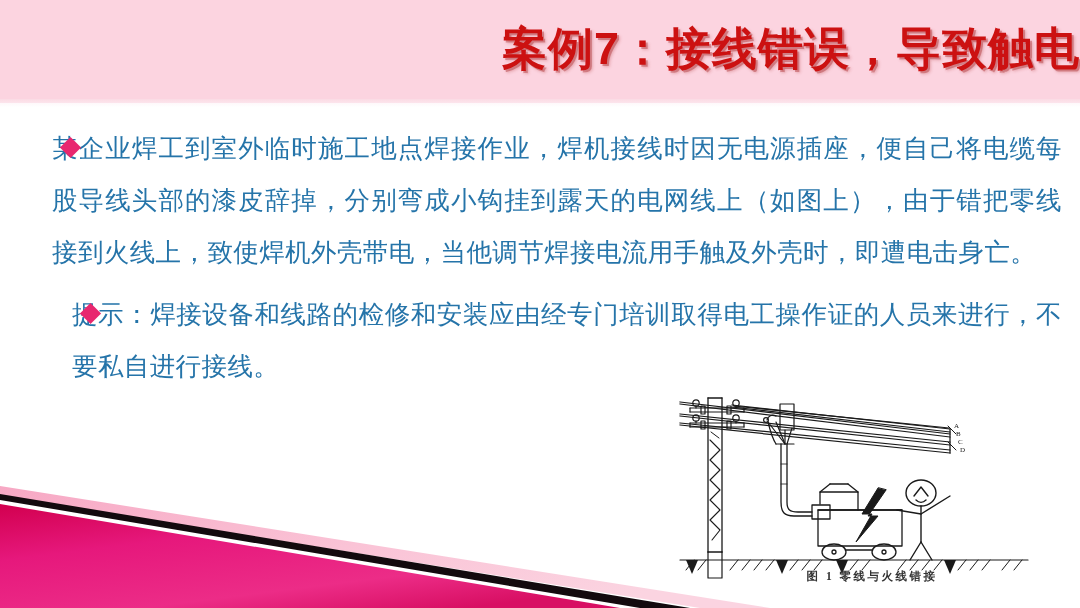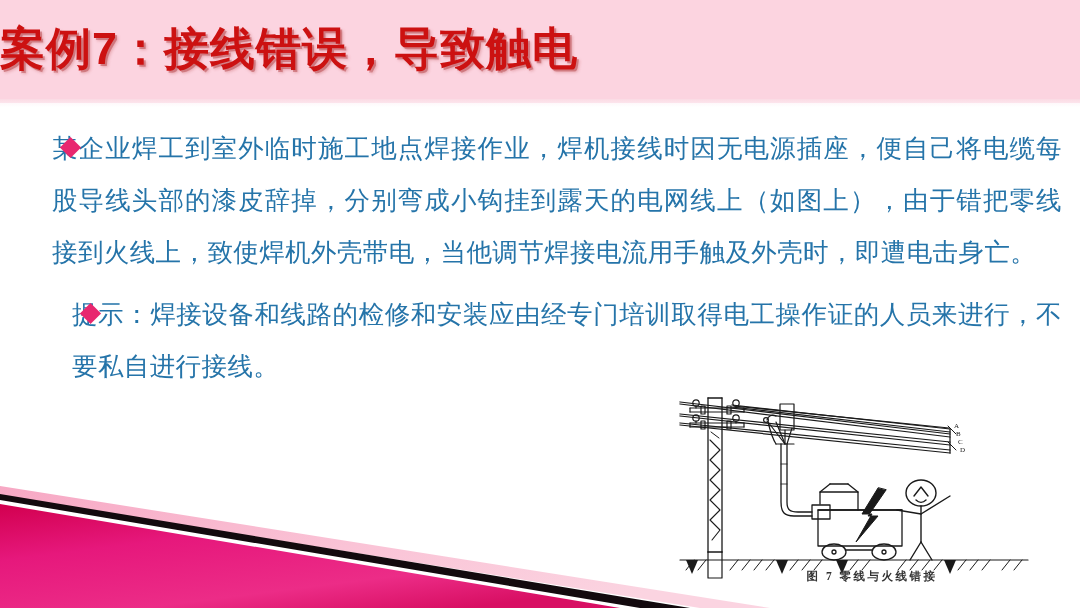--- a/index.html
+++ b/index.html
@@ -34,21 +34,21 @@
     top: 99px;
     width: 1080px;
     height: 8px;
     background: linear-gradient(to bottom, #fbdbe4 0%, rgba(252,240,245,0.55) 45%, rgba(255,255,255,0) 100%);
   }
   .slide-title {
     position: absolute;
     left: 0;
     top: 17px;
     width: 1080px;
-    text-align: left;
+    text-align: right;
     font-size: 45px;
     line-height: 64px;
     font-weight: bold;
     color: #cc1111;
     letter-spacing: 1px;
     text-shadow: 2px 2px 0 rgba(150,0,0,0.30), 3px 3px 3px rgba(170,40,40,0.25);
     white-space: nowrap;
   }
 
   
@@ -320,15 +320,15 @@
         <text x="288" y="60">D</text>
       </g>
       <g stroke="#1a1a1a" stroke-width="1">
         <line x1="276" y1="34" x2="284" y2="42"></line>
         <line x1="276" y1="50" x2="284" y2="58"></line>
       </g>
 
     </svg>
   </div>
 
-  <div class="fig-caption">图 7    零线与火线错接</div>
+  <div class="fig-caption">图 1    零线与火线错接</div>
 
 </div>
 
 </body></html>

